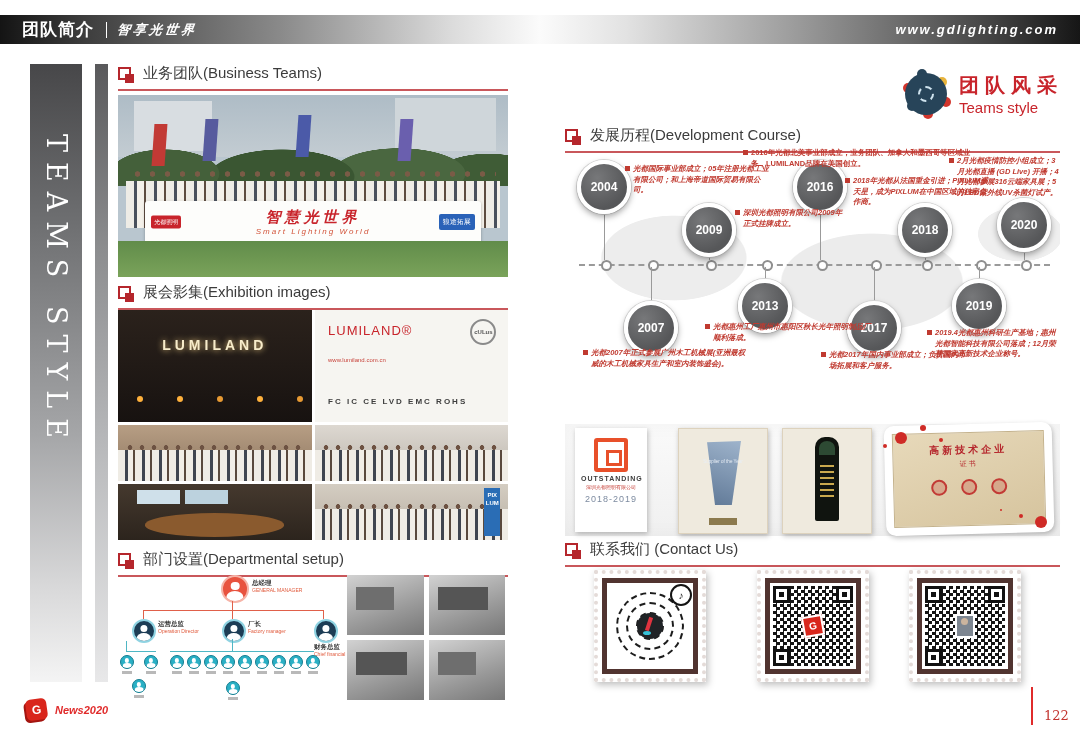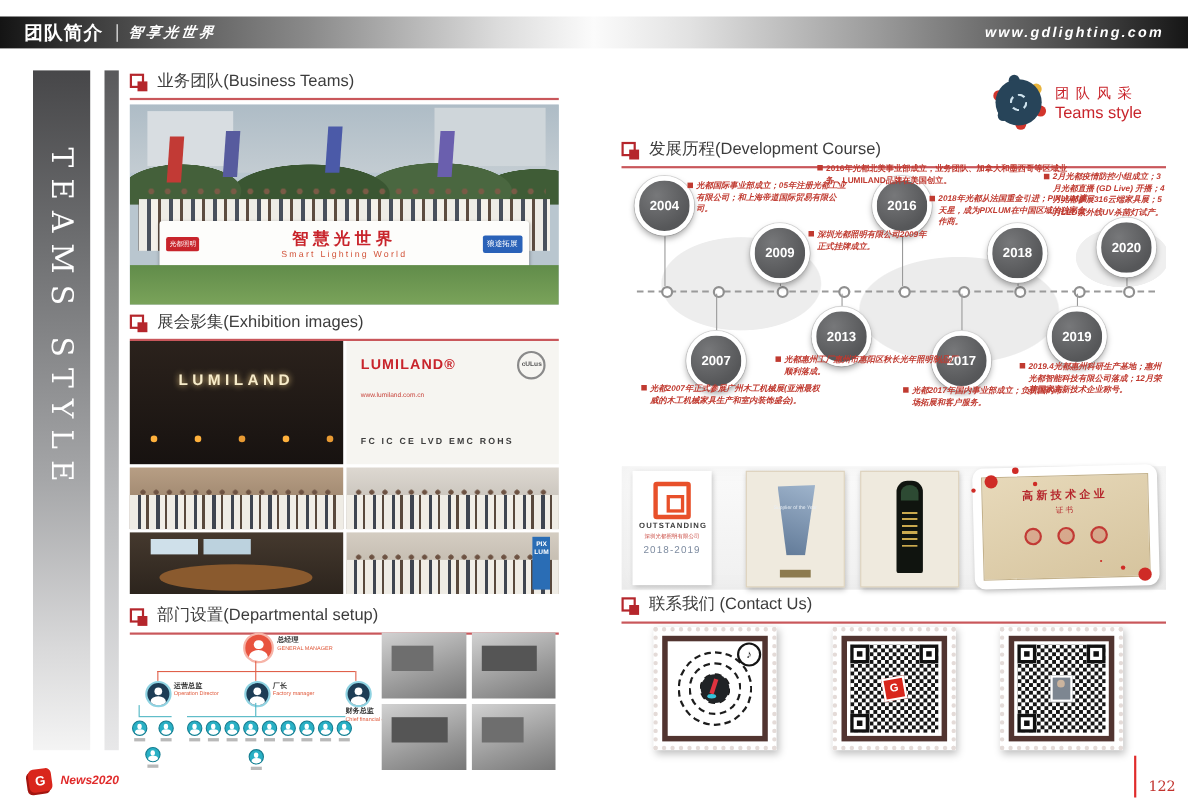--- a/index.html
+++ b/index.html
@@ -47,39 +47,39 @@
     background-image:radial-gradient(circle 3px,#7a5b46 2.4px,transparent 3px);
     background-size:15px 12px;}
   .p1-crowd{position:absolute;left:2%;top:47%;width:96%;height:26%;
     background:repeating-linear-gradient(90deg,#eeece6 0 8px,#49505c 8px 11px,#f4f1ea 11px 18px,#5d4c40 18px 20px);}
   .flag{position:absolute;width:13px;height:42px;background:#575b9e;transform:skewX(-4deg);}
   .flag.f2{background:#4b5aa8;} .flag.f3{background:#6a5fae;} .flag.red{background:#c23a35;}
   .p1-banner{position:absolute;left:7%;top:58%;width:86%;height:24%;background:#fdfdfb;border-radius:3px;
     box-shadow:0 1px 3px rgba(0,0,0,.3);display:flex;align-items:center;justify-content:center;gap:10px;}
   .p1-banner .blogo{position:absolute;left:6px;top:50%;transform:translateY(-50%);
     background:#c8242b;color:#fff;font-size:6px;padding:2px 3px;border-radius:2px;}
-  .p1-banner .bc{text-align:center;}
+  .p1-banner .bc{text-align:center;font-style:italic;}
   .p1-banner .bc .m{color:#c8242b;font-size:15px;font-weight:bold;letter-spacing:4px;}
   .p1-banner .bc .s{color:#d2543a;font-size:8px;letter-spacing:2px;}
   .p1-banner .wolf{position:absolute;right:6px;top:50%;transform:translateY(-50%);
     background:#2a62b8;color:#fff;font-size:7px;padding:3px 4px;border-radius:2px;}
   .p1-grass{position:absolute;left:0;bottom:0;width:100%;height:20%;
     background:linear-gradient(180deg,#618c4a 0%,#7aa35a 100%);}
 
   
   .collage{left:118px;top:310px;width:390px;height:230px;display:grid;
     grid-template-columns:1fr 1fr;grid-template-rows:112px 56px 56px;gap:3px;}
   .cell{position:relative;overflow:hidden;}
   .c1{background:linear-gradient(180deg,#2b221c 0%,#171210 100%);}
   .c1 .sign{position:absolute;left:0;top:24%;width:100%;text-align:center;color:#f7ecca;
     font-size:14px;font-weight:bold;letter-spacing:4px;text-shadow:0 0 6px #ffda8c;}
   .c1 .lights{position:absolute;left:10%;bottom:18%;width:6px;height:6px;border-radius:50%;background:#ffb13c;
     box-shadow:40px 0 0 #ffb13c,80px 0 0 #e89a33,120px 0 0 #ffb13c,160px 0 0 #e89a33,200px 0 0 #ffb13c,240px 0 0 #e89a33,280px 0 0 #ffb13c;}
   .c2{background:#f6f5f1;}
-  .c2 .brand{position:absolute;left:7%;top:12%;color:#c8242b;font-size:13px;font-weight:bold;letter-spacing:1px;}
+  .c2 .brand{position:absolute;left:7%;top:12%;color:#c8242b;font-size:13px;font-weight:normal;letter-spacing:1px;}
   .c2 .cul{position:absolute;right:6%;top:8%;width:22px;height:22px;border:2px solid #8a8a8a;border-radius:50%;
     display:flex;align-items:center;justify-content:center;font-size:6px;color:#555;font-weight:bold;}
   .c2 .site2{position:absolute;left:7%;top:42%;color:#c8443c;font-size:6px;}
   .c2 .marks{position:absolute;left:7%;bottom:14%;color:#3e3e3e;font-size:8px;font-weight:bold;letter-spacing:2px;}
   .c3{background:linear-gradient(180deg,#b79e84 0%,#8d7660 100%);}
   .c4{background:linear-gradient(180deg,#ddd8d1 0%,#b9b3aa 100%);}
   .c5{background:linear-gradient(180deg,#45392e 0%,#2c241d 100%);}
   .c5 .table{position:absolute;left:14%;bottom:6%;width:72%;height:42%;border-radius:50%;background:#8a5a2e;}
   .c5 .tv{position:absolute;left:10%;top:10%;width:22%;height:26%;background:#cfe0ea;box-shadow:48px 0 0 #bcd2de;}
   .c6{background:linear-gradient(180deg,#d4cdc2 0%,#b6ada0 100%);}
@@ -111,21 +111,21 @@
   .gph{background:linear-gradient(160deg,#d2d2d2 0%,#9a9a9a 60%,#777 100%);position:relative;}
   .gph::before{content:"";position:absolute;left:12%;top:20%;width:50%;height:38%;background:#6e6e6e;}
   .gph.b::before{background:#555;width:66%;}
 
   
   .teamlogo{left:905px;top:72px;display:flex;align-items:center;gap:12px;}
   .tl-icon{width:42px;height:42px;border-radius:50%;background:#274459;position:relative;
     box-shadow:-18px -6px 0 -16px #d2352c,16px -12px 0 -16px #e8b43c,20px 8px 0 -16px #d2352c,
                -14px 12px 0 -16px #274459,2px 20px 0 -16px #d2352c,-4px -20px 0 -16px #274459;}
   .tl-icon::before{content:"";position:absolute;left:30%;top:30%;width:40%;height:40%;border-radius:50%;border:2px dashed #cfe3ee;box-sizing:border-box;}
-  .tl-text .zh{color:#c8242b;font-size:13px;font-weight:normal;letter-spacing:6px;}
+  .tl-text .zh{color:#c8242b;font-size:20px;font-weight:bold;letter-spacing:6px;}
   .tl-text .en{color:#c8242b;font-size:15px;}
 
   
   .timeline{left:565px;top:150px;width:495px;height:240px;}
   .tl-map{position:absolute;inset:0;
     background:radial-gradient(ellipse 120px 70px at 22% 45%,#ededed 0 60%,transparent 61%),
                radial-gradient(ellipse 150px 80px at 62% 55%,#ececec 0 60%,transparent 61%),
                radial-gradient(ellipse 70px 45px at 92% 35%,#efefef 0 60%,transparent 61%);}
   .tl-axis{position:absolute;left:14px;right:10px;top:114px;border-top:2px dashed #9a9a9a;}
   .tl-node{position:absolute;width:7px;height:7px;border-radius:50%;background:#fff;border:2px solid #8f8f8f;top:110px;}

